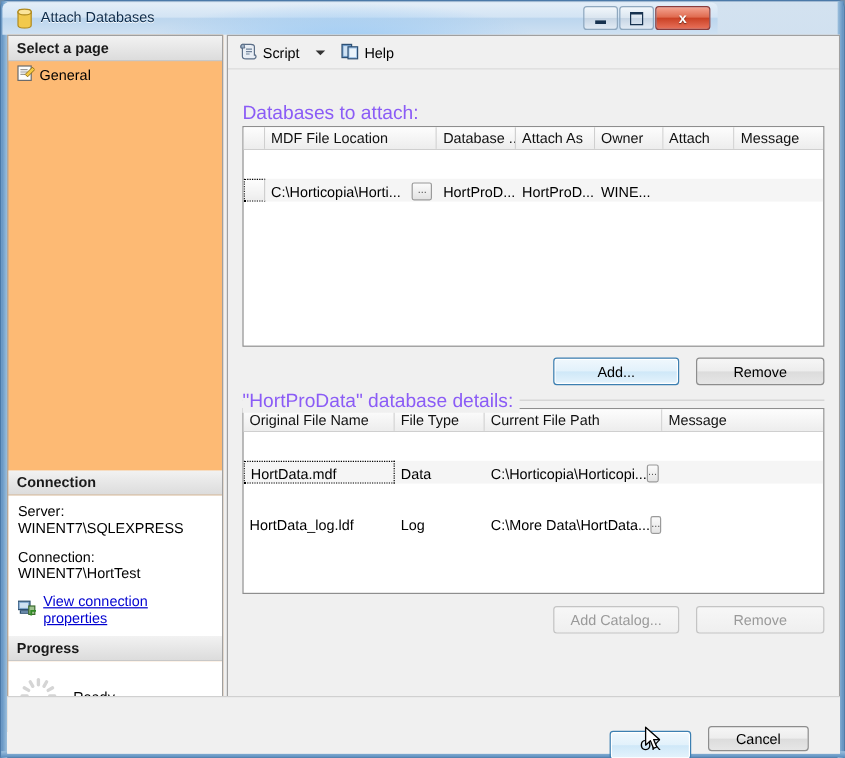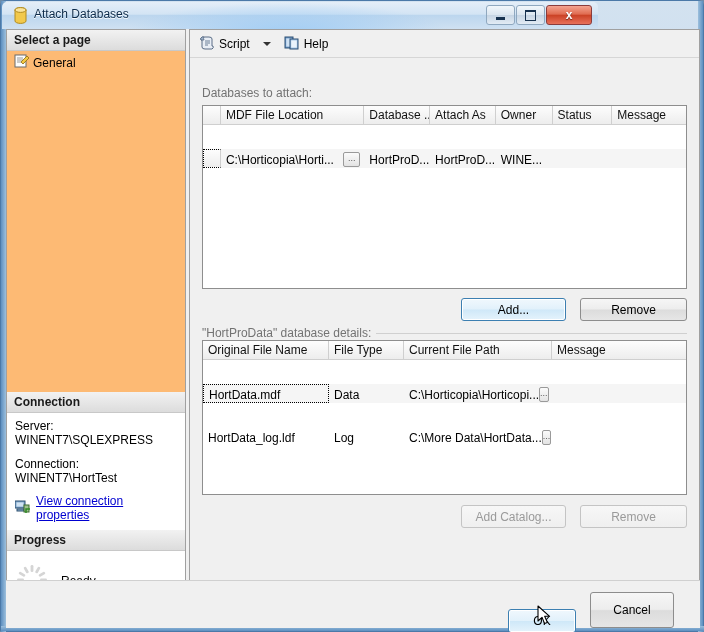--- a/index.html
+++ b/index.html
@@ -99,21 +99,21 @@
     box-sizing:border-box;
   }
   .toolbar{
     height:27px;background:#f0f0f0;border-bottom:1px solid #d6d6d6;
     display:flex;align-items:center;padding-left:4px;gap:2px;
   }
   .tbitem{display:flex;align-items:center;gap:4px;padding:2px 5px;cursor:default;font-size:12px;}
   .tb-arrow{width:0;height:0;border-left:4px solid transparent;border-right:4px solid transparent;border-top:4px solid #333;margin:0 6px;cursor:pointer;}
 
   .content{position:absolute;left:0;top:28px;width:509px;height:551px;background:#f0f0f0;}
-  .fieldlabel{position:absolute;font-size:12px;color:#737373;}
+  .fieldlabel{position:absolute;font-size:16px;color:#8b5cf6;}
 
   
   .grid{
     position:absolute;background:#fff;
     border:1px solid #8e8e8e;box-sizing:border-box;overflow:hidden;
   }
   .grid-head{
     display:flex;height:19px;
     background:#f4f4f4;border-bottom:1px solid #cfcfcf;
     box-sizing:border-box;
@@ -312,21 +312,21 @@
 
         <div class="fieldlabel" style="left:12px;top:28px;">Databases to attach:</div>
 
         <div class="grid" style="left:12px;top:47px;width:485px;height:184px;">
           <div class="grid-head">
             <div class="rowsel"></div>
             <div class="gh" style="width:144px">MDF File Location</div>
             <div class="gh" style="width:66px">Database ...</div>
             <div class="gh" style="width:66px">Attach As</div>
             <div class="gh" style="width:57px">Owner</div>
-            <div class="gh" style="width:60px">Status</div>
+            <div class="gh" style="width:60px">Attach</div>
             <div class="gh" style="width:74px;border-right:none">Message</div>
           </div>
 
           <div class="grow alt">
             <div class="rowsel focusbox"></div>
             <div class="gc" style="width:144px">
               <span>C:\Horticopia\Horti...</span>
               <span class="browse-btn">...</span>
             </div>
             <div class="gc" style="width:66px">HortProD...</div>
@@ -376,21 +376,21 @@
         <div class="btn disabled" style="left:390px;top:447px;width:107px;">Remove</div>
 
       </div>
     </div>
 
     <div style="position:absolute;left:0;top:581px;width:694px;height:18px;background:#f0f0f0;"></div>
   </div>
 
   <div class="bottombar">
     <div class="btn focused" style="left:none;right:124px;top:28px;width:68px;height:24px;">OK</div>
-    <div class="btn" style="right:26px;top:11px;width:84px;height:36px;">Cancel</div>
+    <div class="btn" style="right:26px;top:24px;width:84px;height:21px;">Cancel</div>
   </div>
 
   <div class="cursor">
     <svg width="16" height="22" viewBox="0 0 16 22">
       <path d="M1 1 L1 16 L5 12.3 L7.6 18.6 L10.3 17.4 L7.7 11.3 L12.6 11.3 Z" fill="#fff" stroke="#000" stroke-width="1.1" stroke-linejoin="round"></path>
     </svg>
   </div>
 
 </div>
 

